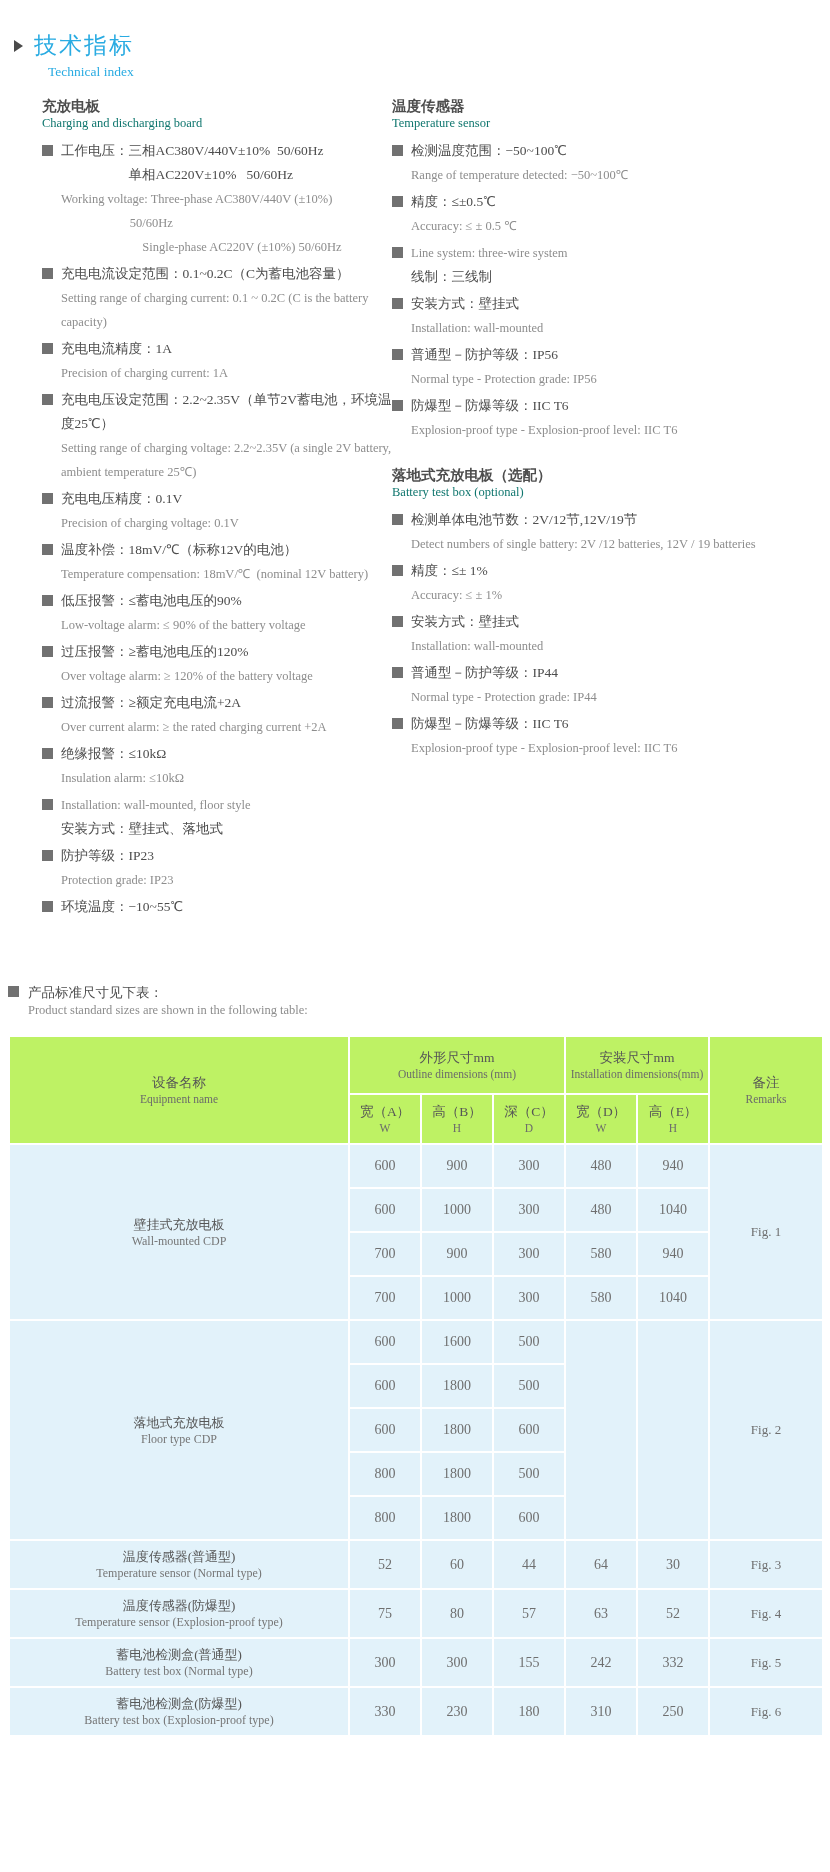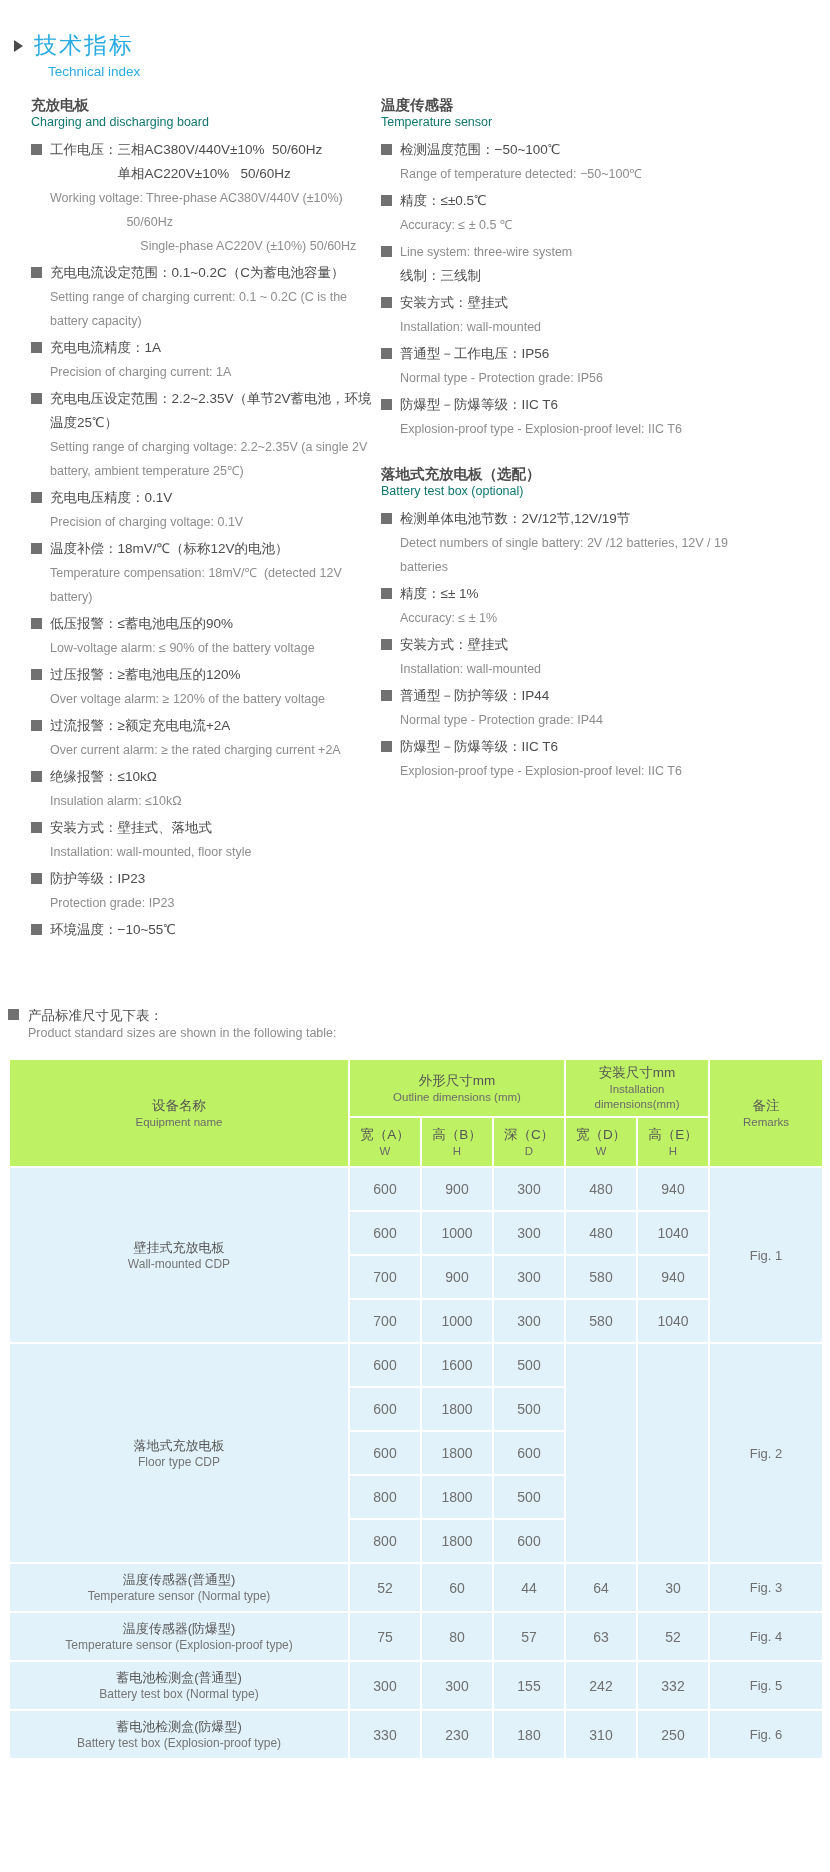--- a/index.html
+++ b/index.html
@@ -1,30 +1,30 @@
 <!DOCTYPE html>
 <html><head>
 <meta charset="utf-8">
 <style>
   html,body { margin:0; padding:0; background:#ffffff; }
   .page {
     width:830px; height:1872px; background:#ffffff; overflow:hidden;
-    font-family:Liberation Sans, sans-serif;
+    font-family:Liberation Serif, serif;
     -webkit-font-smoothing:antialiased;
   }
   
   .title-block { padding:30px 0 0 14px; }
   .title-row { display:flex; align-items:center; }
   .tri { width:0; height:0; border-left:9px solid #4a4a4a;
          border-top:6px solid transparent; border-bottom:6px solid transparent; margin-right:11px; }
   .title-zh { font-size:23px; color:#29abe2; letter-spacing:2px; }
   .title-en { font-size:13.5px; color:#29abe2; margin:3px 0 0 34px; }
 
   
-  .spec-columns { display:flex; padding-left:31px; margin-top:17px; }
+  .spec-columns { display:flex; padding-left:42px; margin-top:17px; }
   .spec-col { width:350px; flex:0 0 auto; }
   .spec-col + .spec-col { width:370px; }
   .spec-section { margin-bottom:24px; }
   .section-title-zh { font-size:14.5px; font-weight:bold; color:#4d4d4d; line-height:18px; }
   .section-title-en { font-size:12.5px; color:#0f766e; line-height:17px; margin-bottom:7px; }
   .spec-item { position:relative; padding-left:19px; margin-top:3px; }
   .bullet-sq { position:absolute; left:0; top:6px; width:11px; height:11px; background:#717171; }
   .spec-line { white-space:pre-wrap; }
   .spec-line.zh { font-size:13.5px; color:#4d4d4d; line-height:24px; }
   .spec-line.en { font-size:12.5px; color:#8d8d8d; line-height:24px; }
@@ -94,21 +94,21 @@
             <div class="spec-line en">Setting range of charging voltage: 2.2~2.35V (a single 2V battery, ambient temperature 25℃)</div>
           </div>
           <div class="spec-item">
             <span class="bullet-sq"></span>
             <div class="spec-line zh">充电电压精度：0.1V</div>
             <div class="spec-line en">Precision of charging voltage: 0.1V</div>
           </div>
           <div class="spec-item">
             <span class="bullet-sq"></span>
             <div class="spec-line zh">温度补偿：18mV/℃（标称12V的电池）</div>
-            <div class="spec-line en">Temperature compensation: 18mV/℃  (detected 12V battery)</div>
+            <div class="spec-line en">Temperature compensation: 18mV/℃  (nominal 12V battery)</div>
           </div>
           <div class="spec-item">
             <span class="bullet-sq"></span>
             <div class="spec-line zh">低压报警：≤蓄电池电压的90%</div>
             <div class="spec-line en">Low-voltage alarm: ≤ 90% of the battery voltage</div>
           </div>
           <div class="spec-item">
             <span class="bullet-sq"></span>
             <div class="spec-line zh">过压报警：≥蓄电池电压的120%</div>
             <div class="spec-line en">Over voltage alarm: ≥ 120% of the battery voltage</div>
@@ -118,22 +118,22 @@
             <div class="spec-line zh">过流报警：≥额定充电电流+2A</div>
             <div class="spec-line en">Over current alarm: ≥ the rated charging current +2A</div>
           </div>
           <div class="spec-item">
             <span class="bullet-sq"></span>
             <div class="spec-line zh">绝缘报警：≤10kΩ</div>
             <div class="spec-line en">Insulation alarm: ≤10kΩ</div>
           </div>
           <div class="spec-item">
             <span class="bullet-sq"></span>
+            <div class="spec-line en">Installation: wall-mounted, floor style</div>
             <div class="spec-line zh">安装方式：壁挂式、落地式</div>
-            <div class="spec-line en">Installation: wall-mounted, floor style</div>
           </div>
           <div class="spec-item">
             <span class="bullet-sq"></span>
             <div class="spec-line zh">防护等级：IP23</div>
             <div class="spec-line en">Protection grade: IP23</div>
           </div>
           <div class="spec-item">
             <span class="bullet-sq"></span>
             <div class="spec-line zh">环境温度：−10~55℃</div>
           </div>
@@ -158,21 +158,21 @@
             <div class="spec-line en">Line system: three-wire system</div>
             <div class="spec-line zh">线制：三线制</div>
           </div>
           <div class="spec-item">
             <span class="bullet-sq"></span>
             <div class="spec-line zh">安装方式：壁挂式</div>
             <div class="spec-line en">Installation: wall-mounted</div>
           </div>
           <div class="spec-item">
             <span class="bullet-sq"></span>
-            <div class="spec-line zh">普通型－工作电压：IP56</div>
+            <div class="spec-line zh">普通型－防护等级：IP56</div>
             <div class="spec-line en">Normal type - Protection grade: IP56</div>
           </div>
           <div class="spec-item">
             <span class="bullet-sq"></span>
             <div class="spec-line zh">防爆型－防爆等级：IIC T6</div>
             <div class="spec-line en">Explosion-proof type - Explosion-proof level: IIC T6</div>
           </div>
         </div>
         <div class="spec-section">
           <div class="section-title-zh">落地式充放电板（选配）</div>

